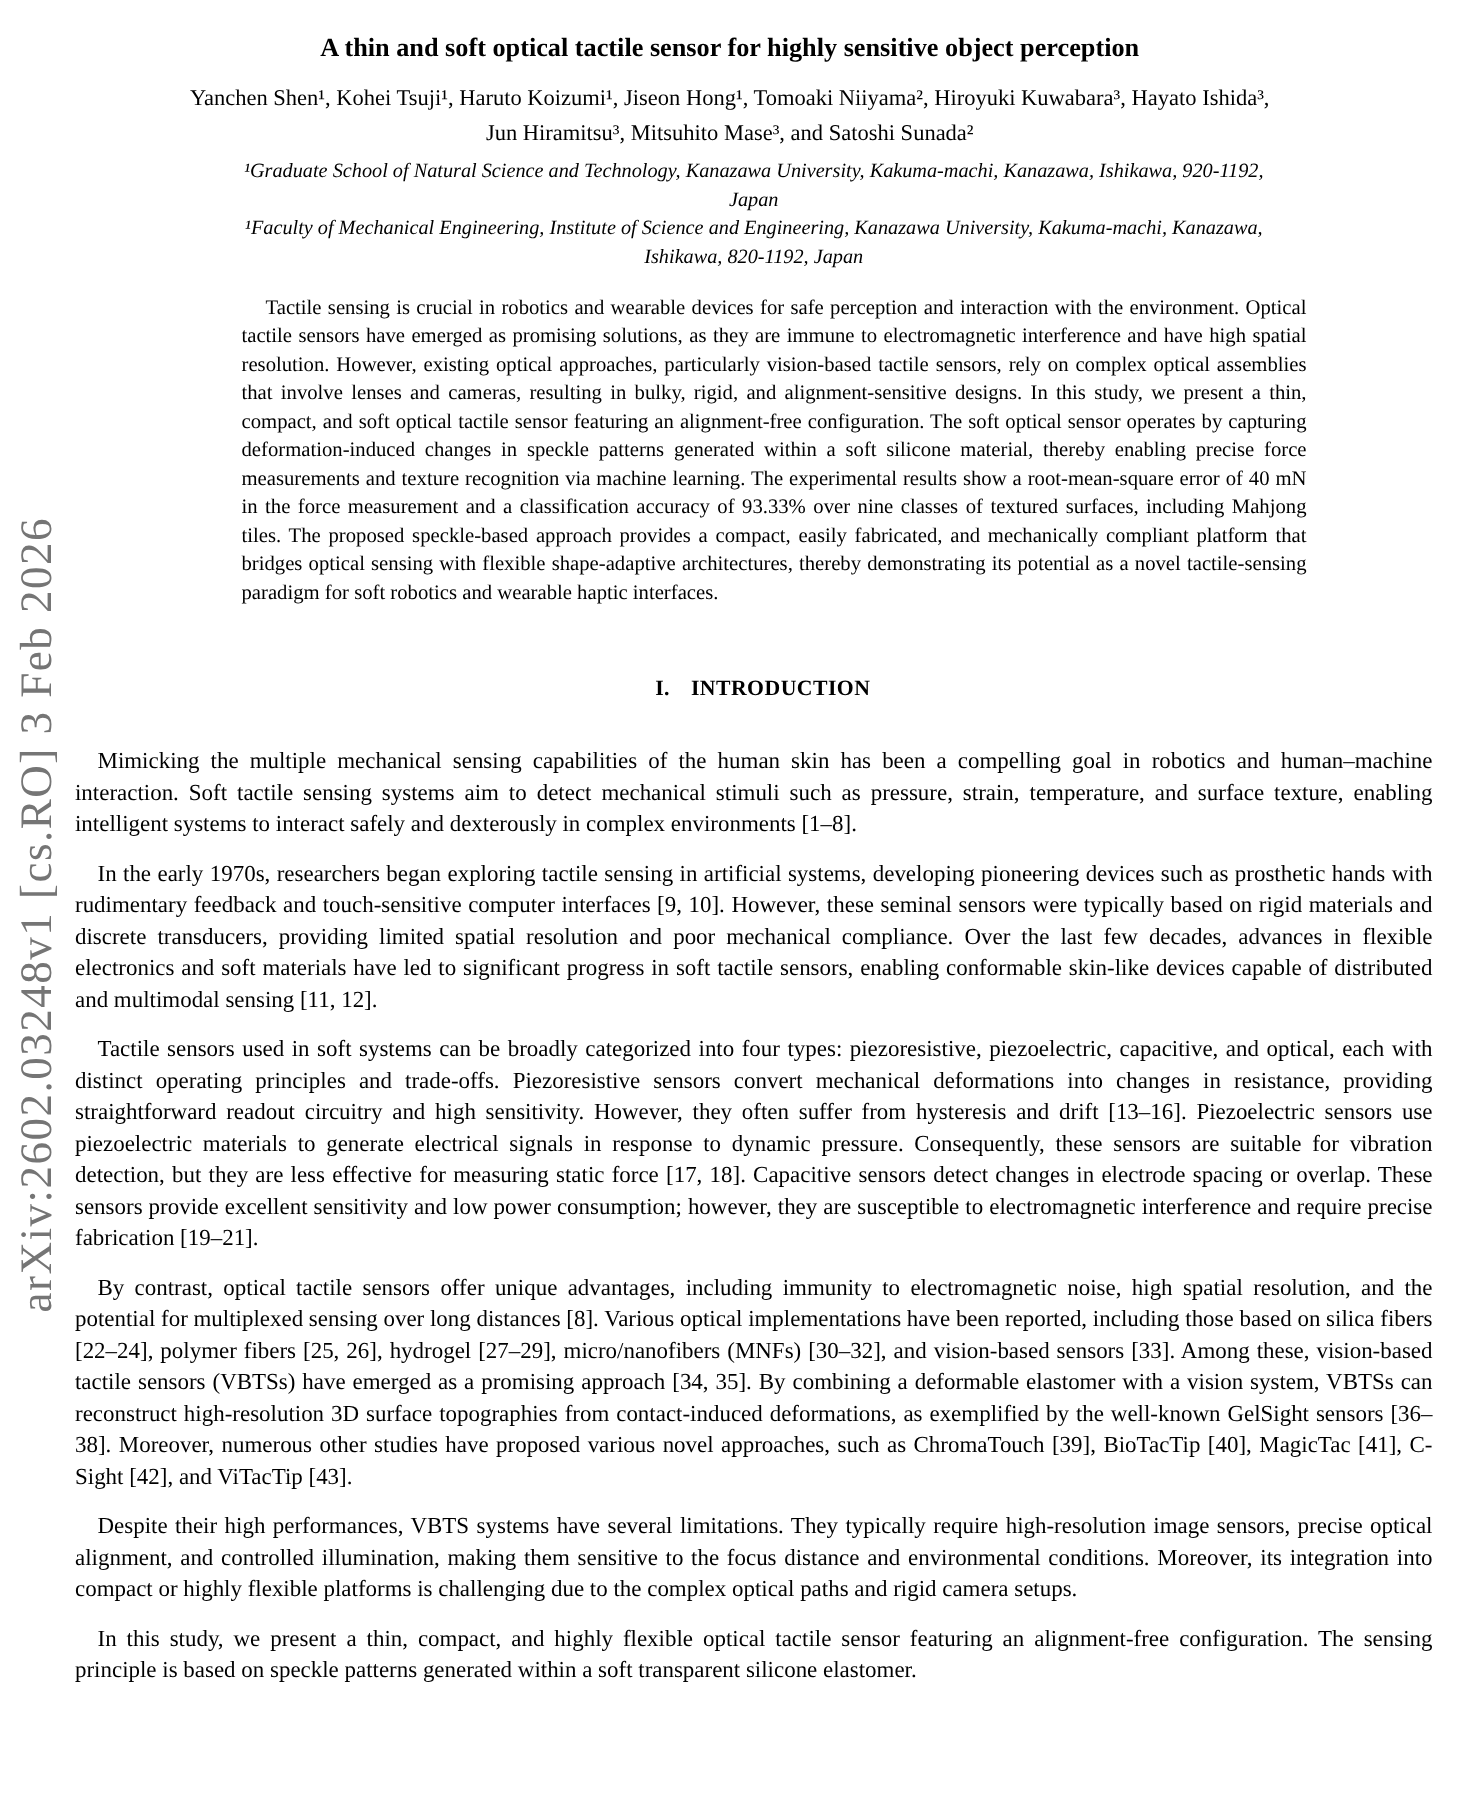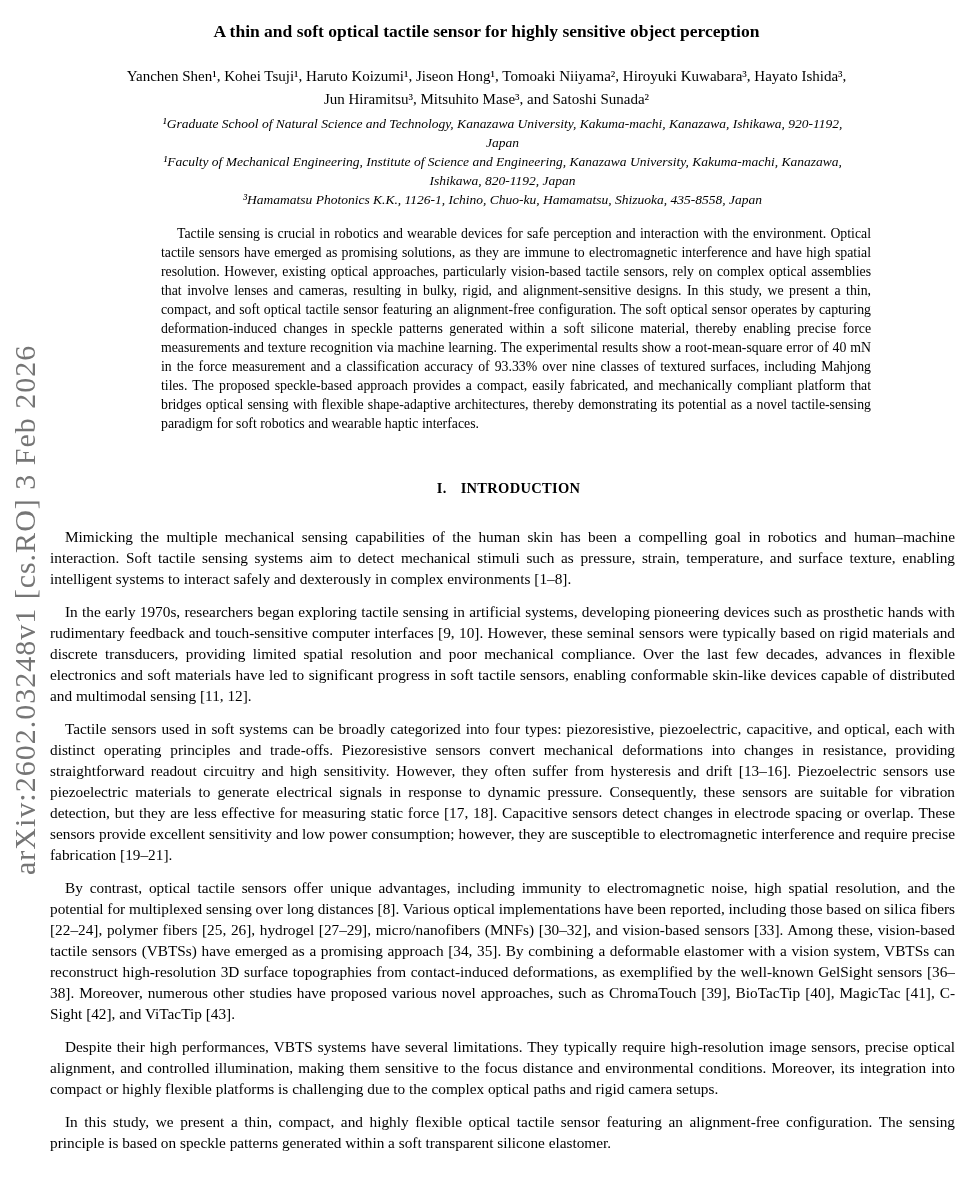--- a/index.html
+++ b/index.html
@@ -31,21 +31,21 @@
   }
   .content { position: relative; }
   .title {
     margin: 20px 40px 0 40px;
     text-align: center;
     font-size: 17.5px;
     font-weight: bold;
     line-height: 22px;
   }
   .authors {
-    margin: 23px auto 0 auto;
+    margin: 13px auto 0 auto;
     max-width: 720px;
     text-align: center;
     font-size: 15px;
     line-height: 23px;
   }
   .affiliations {
     margin-top: 3px;
     text-align: center;
     font-style: italic;
     font-size: 13.5px;
@@ -92,21 +92,20 @@
 
   <div class="content">
 
     <h1 class="title">A thin and soft optical tactile sensor for highly sensitive object perception</h1>
 
     <div class="authors">Yanchen Shen¹, Kohei Tsuji¹, Haruto Koizumi¹, Jiseon Hong¹, Tomoaki Niiyama², Hiroyuki Kuwabara³, Hayato Ishida³, Jun Hiramitsu³, Mitsuhito Mase³, and Satoshi Sunada²</div>
 
     <div class="affiliations">
       <div class="aff">¹Graduate School of Natural Science and Technology, Kanazawa University, Kakuma-machi, Kanazawa, Ishikawa, 920-1192, Japan</div>
       <div class="aff">¹Faculty of Mechanical Engineering, Institute of Science and Engineering, Kanazawa University, Kakuma-machi, Kanazawa, Ishikawa, 820-1192, Japan</div>
-      <div class="aff">³Hamamatsu Photonics K.K., 1126-1, Ichino, Chuo-ku, Hamamatsu, Shizuoka, 435-8558, Japan</div>
     </div>
 
     <p class="abstract">Tactile sensing is crucial in robotics and wearable devices for safe perception and interaction with the environment. Optical tactile sensors have emerged as promising solutions, as they are immune to electromagnetic interference and have high spatial resolution. However, existing optical approaches, particularly vision-based tactile sensors, rely on complex optical assemblies that involve lenses and cameras, resulting in bulky, rigid, and alignment-sensitive designs. In this study, we present a thin, compact, and soft optical tactile sensor featuring an alignment-free configuration. The soft optical sensor operates by capturing deformation-induced changes in speckle patterns generated within a soft silicone material, thereby enabling precise force measurements and texture recognition via machine learning. The experimental results show a root-mean-square error of 40 mN in the force measurement and a classification accuracy of 93.33% over nine classes of textured surfaces, including Mahjong tiles. The proposed speckle-based approach provides a compact, easily fabricated, and mechanically compliant platform that bridges optical sensing with flexible shape-adaptive architectures, thereby demonstrating its potential as a novel tactile-sensing paradigm for soft robotics and wearable haptic interfaces.</p>
 
     <h2 class="section-heading">
       <span class="sec-num">I.</span><span>INTRODUCTION</span>
     </h2>
 
     <div class="body-text">
       <p>Mimicking the multiple mechanical sensing capabilities of the human skin has been a compelling goal in robotics and human–machine interaction. Soft tactile sensing systems aim to detect mechanical stimuli such as pressure, strain, temperature, and surface texture, enabling intelligent systems to interact safely and dexterously in complex environments [1–8].</p>

